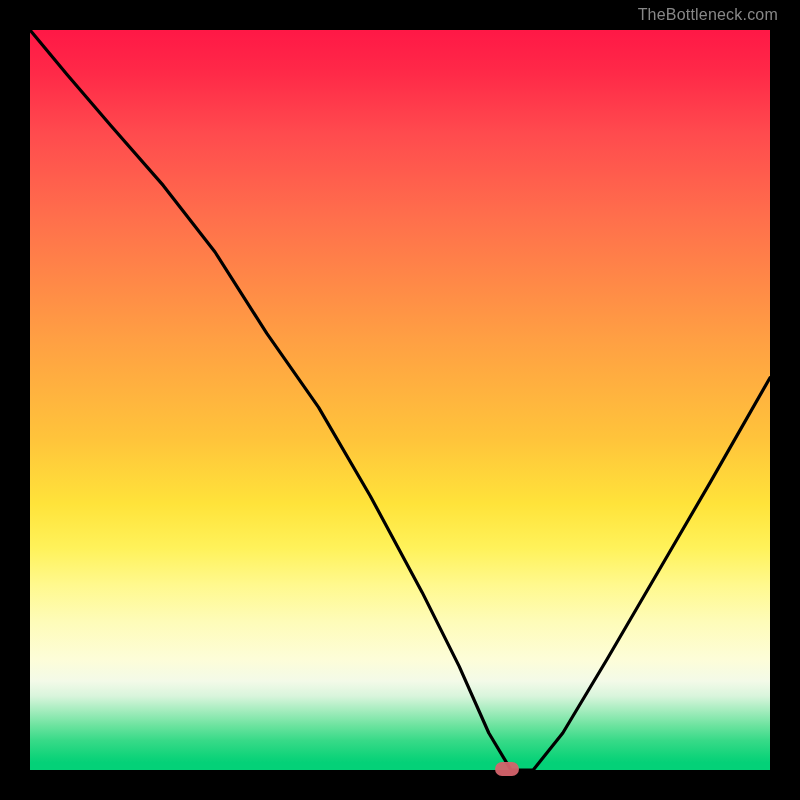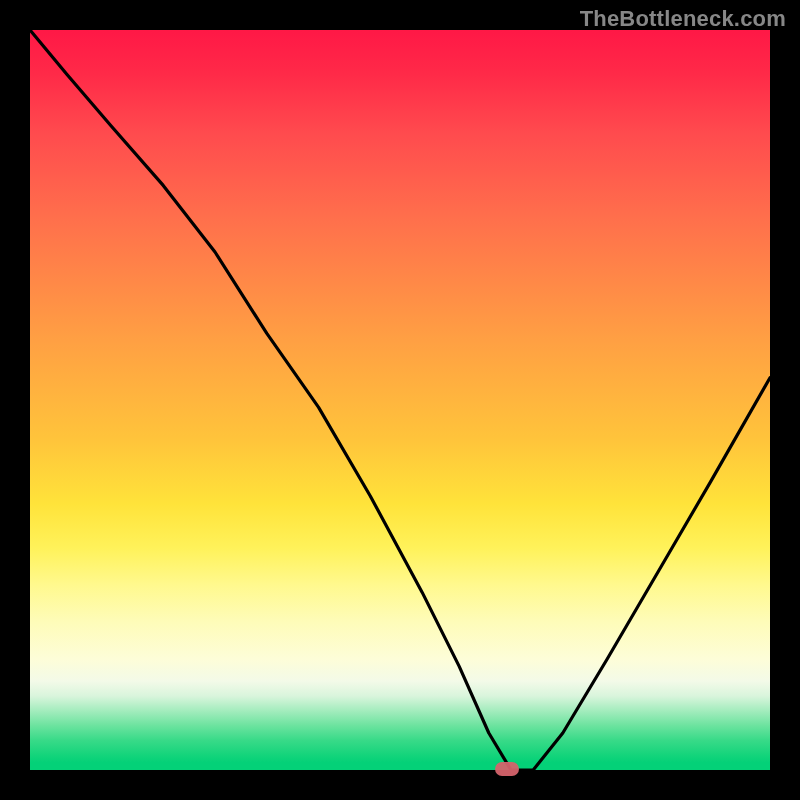--- a/index.html
+++ b/index.html
@@ -55,24 +55,24 @@
     width: 24px;
     height: 14px;
     border-radius: 8px;
     background: #d5636b;
     opacity: 0.95;
     transform: translate(-50%, -50%);
   }
   .watermark {
     position: absolute;
     top: 6px;
-    right: 14px;
+    right: 22px;
     font-family: Arial, Helvetica, sans-serif;
-    font-size: 22px;
-    font-weight: 700;
+    font-size: 16px;
+    font-weight: 400;
     color: #878787;
     letter-spacing: 0.2px;
   }
 </style>
 </head>
 <body>
 
 <div class="chart-container">
   <div class="plot-area">
     <svg class="curve" viewBox="0 0 740 740" preserveAspectRatio="none">

